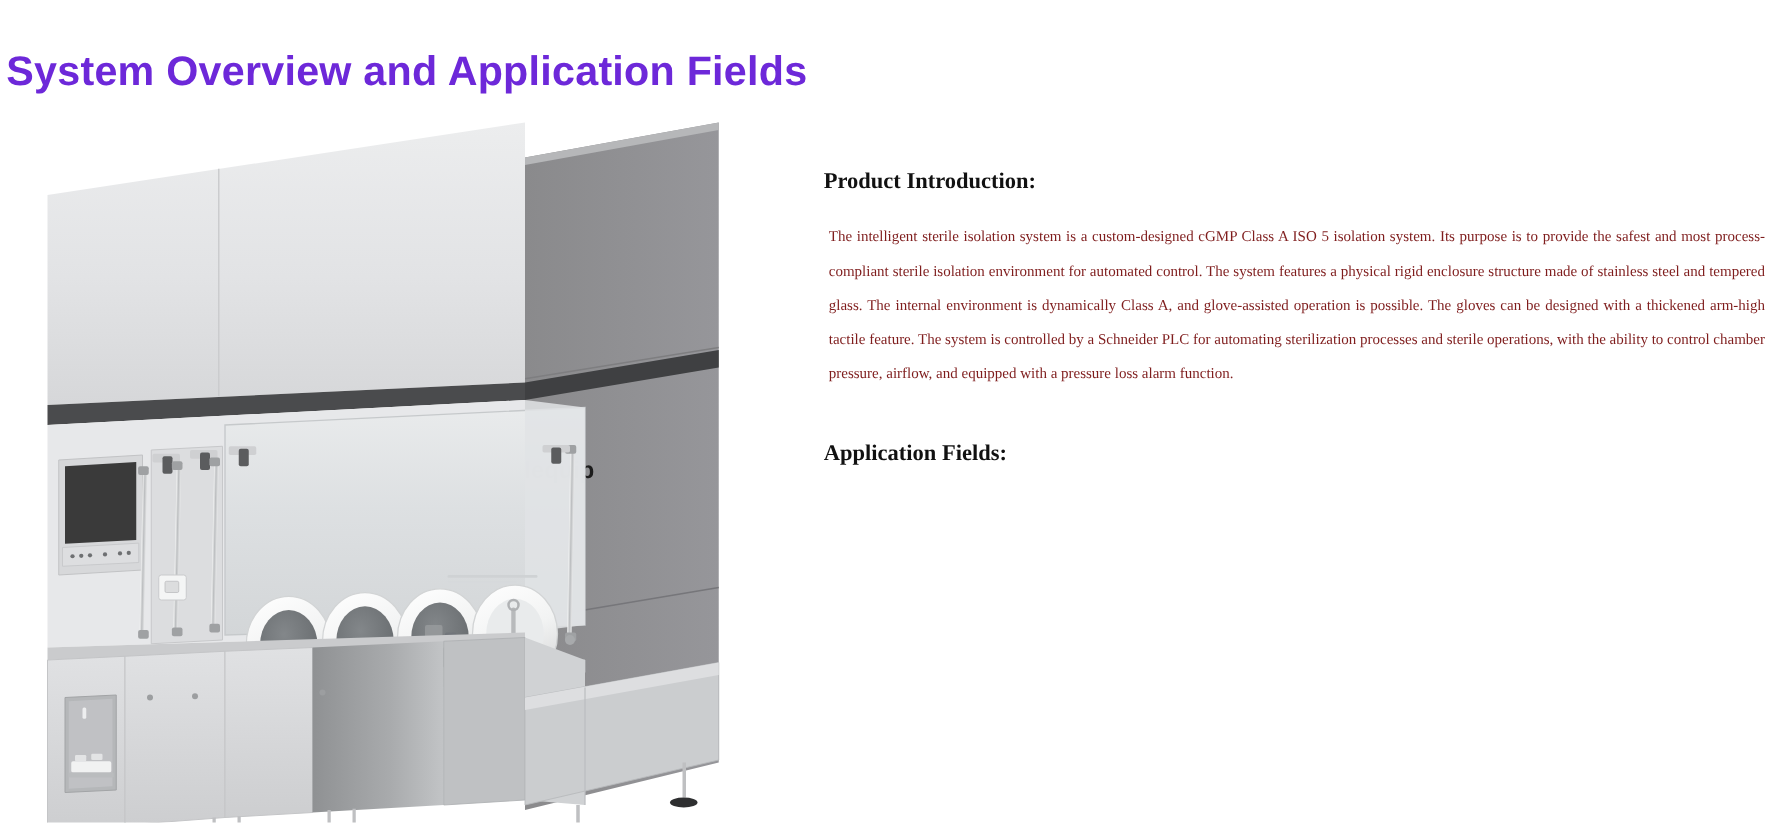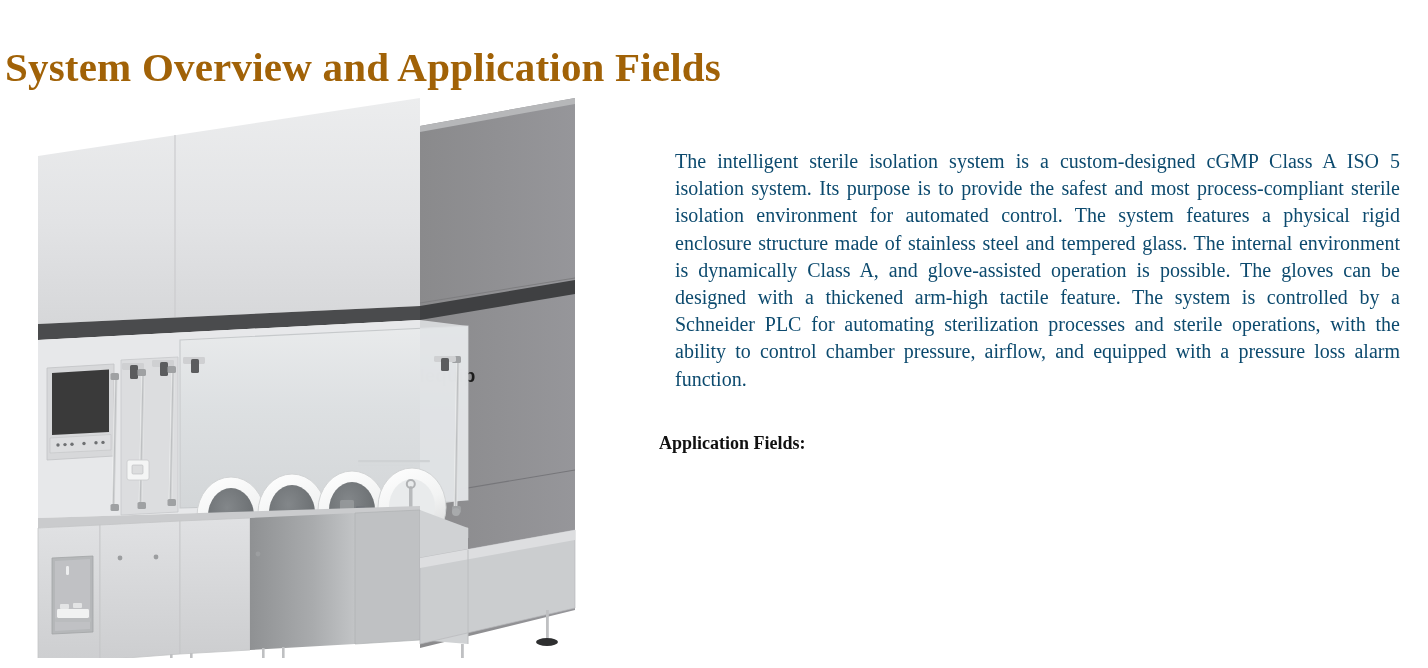--- a/index.html
+++ b/index.html
@@ -15,50 +15,50 @@
     overflow: hidden;
     font-family: "Liberation Serif", "DejaVu Serif", serif;
     color: #1a1a1a;
   }
 
   
   #page-title {
     position: absolute;
     left: 5px;
     top: 16px;
-    font-family: Liberation Serif, serif;
-    font-size: 41px;
+    font-family: Liberation Sans, sans-serif;
+    font-size: 33px;
     font-weight: bold;
     letter-spacing: 0.2px;
-    color: #a16207;
+    color: #6d28d9;
     line-height: 1.18;
     white-space: nowrap;
   }
 
   
   #text-column {
     position: absolute;
     left: 659px;
     top: 132px;
     width: 757px;
   }
   .section-heading {
     font-size: 18px;
     font-weight: bold;
     color: #111111;
     line-height: 1.35;
     margin: 0 0 20px 0;
   }
   .body-paragraph {
-    font-size: 20px;
+    font-size: 12px;
     line-height: 27.2px;
     text-align: justify;
     text-justify: inter-word;
-    color: #0c4a6e;
-    margin: 16px;
+    color: #7f1d1d;
+    margin: 4px;
     hyphens: none;
   }
   #application-heading { margin-top: 38px; }
   #application-paragraph { margin-top: 0; }
 
   
   #product-image {
     position: absolute;
     left: 0px;
     top: 88px;
@@ -307,19 +307,20 @@
         <rect x="546" y="522" width="2.8" height="28" fill="#BFC0C2"></rect>
         <ellipse cx="547" cy="554" rx="11" ry="4" fill="#2E2F30"></ellipse>
       </g>
     </g>
   </svg>
 
 </figure>
 
 <section id="text-column">
 
+  <h2 class="section-heading">Product Introduction:</h2>
 
   <p class="body-paragraph" id="product-paragraph">The intelligent sterile isolation system is a custom-designed cGMP Class A ISO 5 isolation system. Its purpose is to provide the safest and most process-compliant sterile isolation environment for automated control. The system features a physical rigid enclosure structure made of stainless steel and tempered glass. The internal environment is dynamically Class A, and glove-assisted operation is possible. The gloves can be designed with a thickened arm-high tactile feature. The system is controlled by a Schneider PLC for automating sterilization processes and sterile operations, with the ability to control chamber pressure, airflow, and equipped with a pressure loss alarm function.</p>
 
   <h2 class="section-heading" id="application-heading">Application Fields:</h2>
 
 
 </section>
 
 </body></html>

